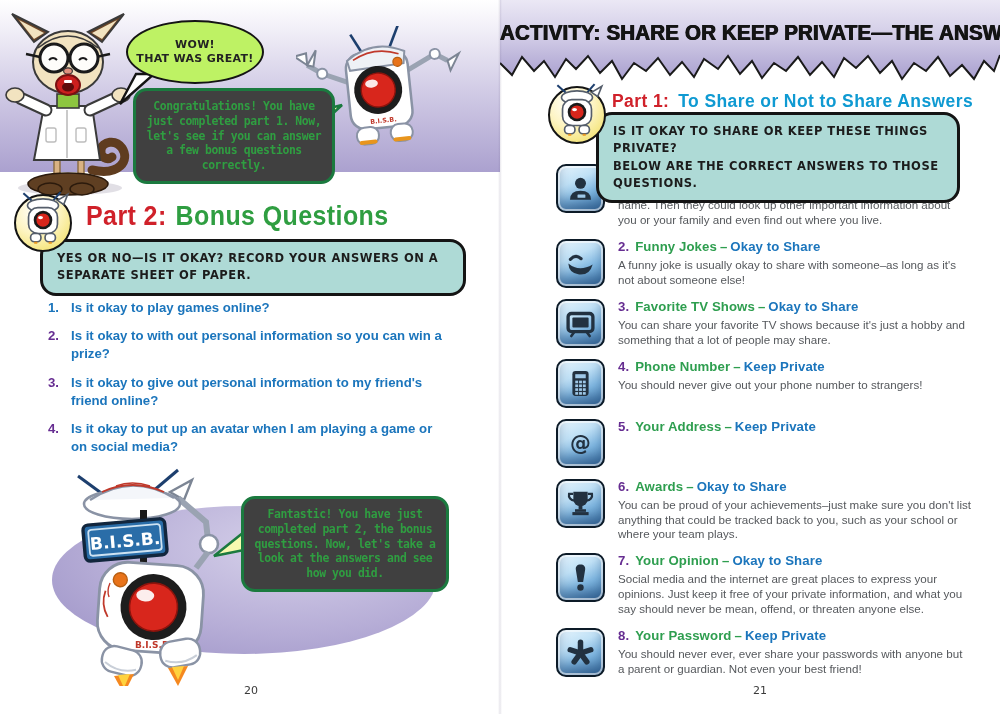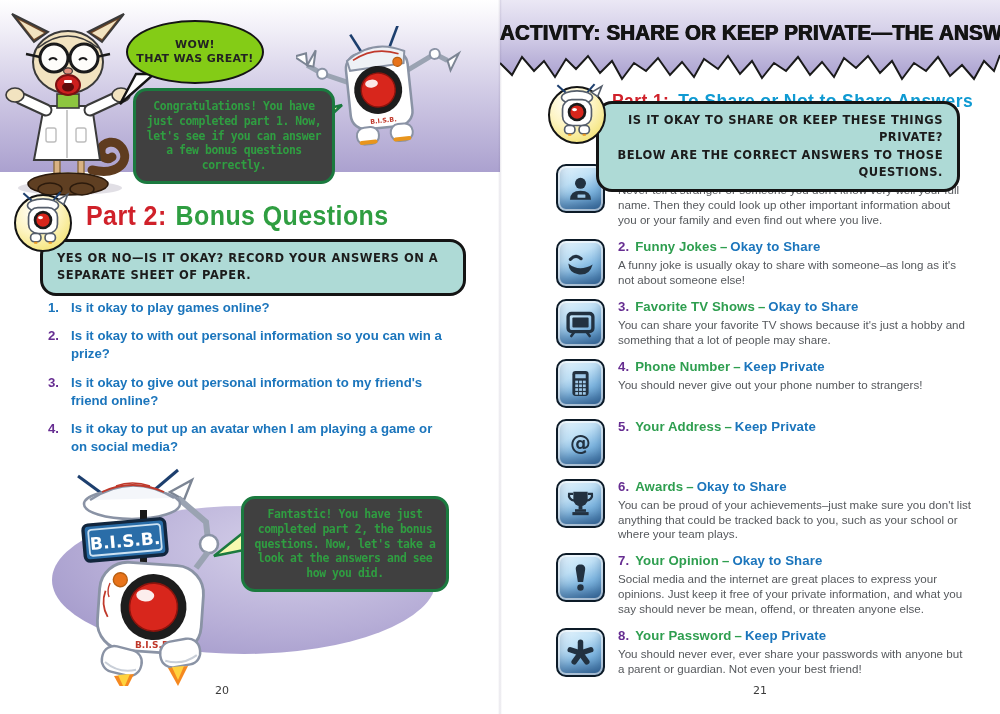--- a/index.html
+++ b/index.html
@@ -8,21 +8,21 @@
   .page{position:absolute;top:0;width:500px;height:714px;overflow:hidden;background:#fff;}
   #page-left{left:0;}
   #page-right{left:500px;}
   .gutter{position:absolute;left:498px;top:0;width:4px;height:714px;
     background:linear-gradient(90deg,rgba(0,0,0,0) 0%,rgba(90,80,120,.14) 50%,rgba(0,0,0,0) 100%);z-index:30;}
 
   
   .band-left{position:absolute;left:0;top:0;width:500px;height:172px;
     background:linear-gradient(180deg,#ffffff 0%,#f2f0f8 16%,#d2cce6 52%,#aba1cf 100%);}
   .cat-svg{position:absolute;left:4px;top:10px;}
-  .bubble-wow{position:absolute;left:126px;top:20px;width:134px;height:60px;background:#84cc16;
+  .bubble-wow{position:absolute;left:126px;top:20px;width:134px;height:60px;background:#bef264;
     border:2.5px solid #141414;border-radius:50%;display:flex;align-items:center;justify-content:center;
     text-align:center;font-size:11px;font-weight:600;color:#232323;letter-spacing:.3px;
     font-family:"DejaVu Sans",sans-serif;white-space:pre-line;line-height:1.3;z-index:6;}
   .wow-tail{position:absolute;left:118px;top:72px;z-index:5;}
   .robot-fly{position:absolute;left:296px;top:26px;}
   .bubble-green{position:absolute;background:#404040;border:3px solid #1b7a3f;border-radius:14px;
     padding:8px 9px;text-align:center;color:#2f9e41;font-weight:800;font-size:11.4px;line-height:1.3;
     font-family:"DejaVu Sans Mono",monospace;letter-spacing:-.4px;z-index:6;}
   #bubble-congrats{left:133px;top:88px;width:178px;}
   #bubble-fantastic{left:241px;top:496px;width:184px;}
@@ -38,32 +38,32 @@
   #part2-line{left:86px;top:200px;font-size:25px;}
   #part1-line{left:112px;top:90px;font-size:17.5px;}
   .part-red{color:#d0212a;margin-right:9px;}
   .part-green{color:#2f9e41;}
   .part-blue{color:#0f9ad2;}
 
   .callout{position:absolute;background:#aedad6;border:3px solid #141414;border-radius:16px;
     padding:8px 14px;font-weight:700;font-size:11.5px;line-height:1.5;color:#1c1c1c;letter-spacing:.5px;
     white-space:pre-line;font-family:"DejaVu Sans",sans-serif;z-index:3;}
   #callout-left{left:40px;top:239px;width:392px;}
-  #callout-right{left:96px;top:101px;width:330px;text-align:right;}
+  #callout-right{left:96px;top:112px;width:330px;}
 
   .questions{position:absolute;left:48px;top:299px;width:404px;}
   .q{display:flex;margin-bottom:10px;font-weight:700;font-size:13.2px;line-height:1.38;color:#1b75bc;}
   .q-num{width:23px;flex:none;font-weight:800;}
 
   .floor-ellipse{position:absolute;left:52px;top:506px;width:384px;height:148px;border-radius:50%;
     background:radial-gradient(ellipse at 62% 28%,#d6d1ea 0%,#b7aed7 55%,#9a90c5 100%);}
   .robot-big{position:absolute;left:52px;top:464px;}
   .pageno{position:absolute;top:684px;width:60px;text-align:center;font-size:11px;color:#3a3a3a;
     font-family:"DejaVu Sans",sans-serif;}
-  #pageno-left{left:192px;}
+  #pageno-left{left:221px;}
   #pageno-right{left:230px;}
 
   
   .band-right{position:absolute;left:0;top:0;width:500px;height:88px;
     background:linear-gradient(180deg,#ebe8f5 0%,#cfc9e5 45%,#a096ca 100%);}
   .zigzag{position:absolute;left:0;top:53px;width:500px;height:36px;}
   .header-title{position:absolute;left:0;top:19px;width:500px;text-align:center;font-size:20.5px;
     font-weight:900;color:#141414;letter-spacing:.2px;transform:scaleY(1.1);transform-origin:center top;
     text-shadow:.5px 0 #141414,-.5px 0 #141414;white-space:nowrap;}
 

